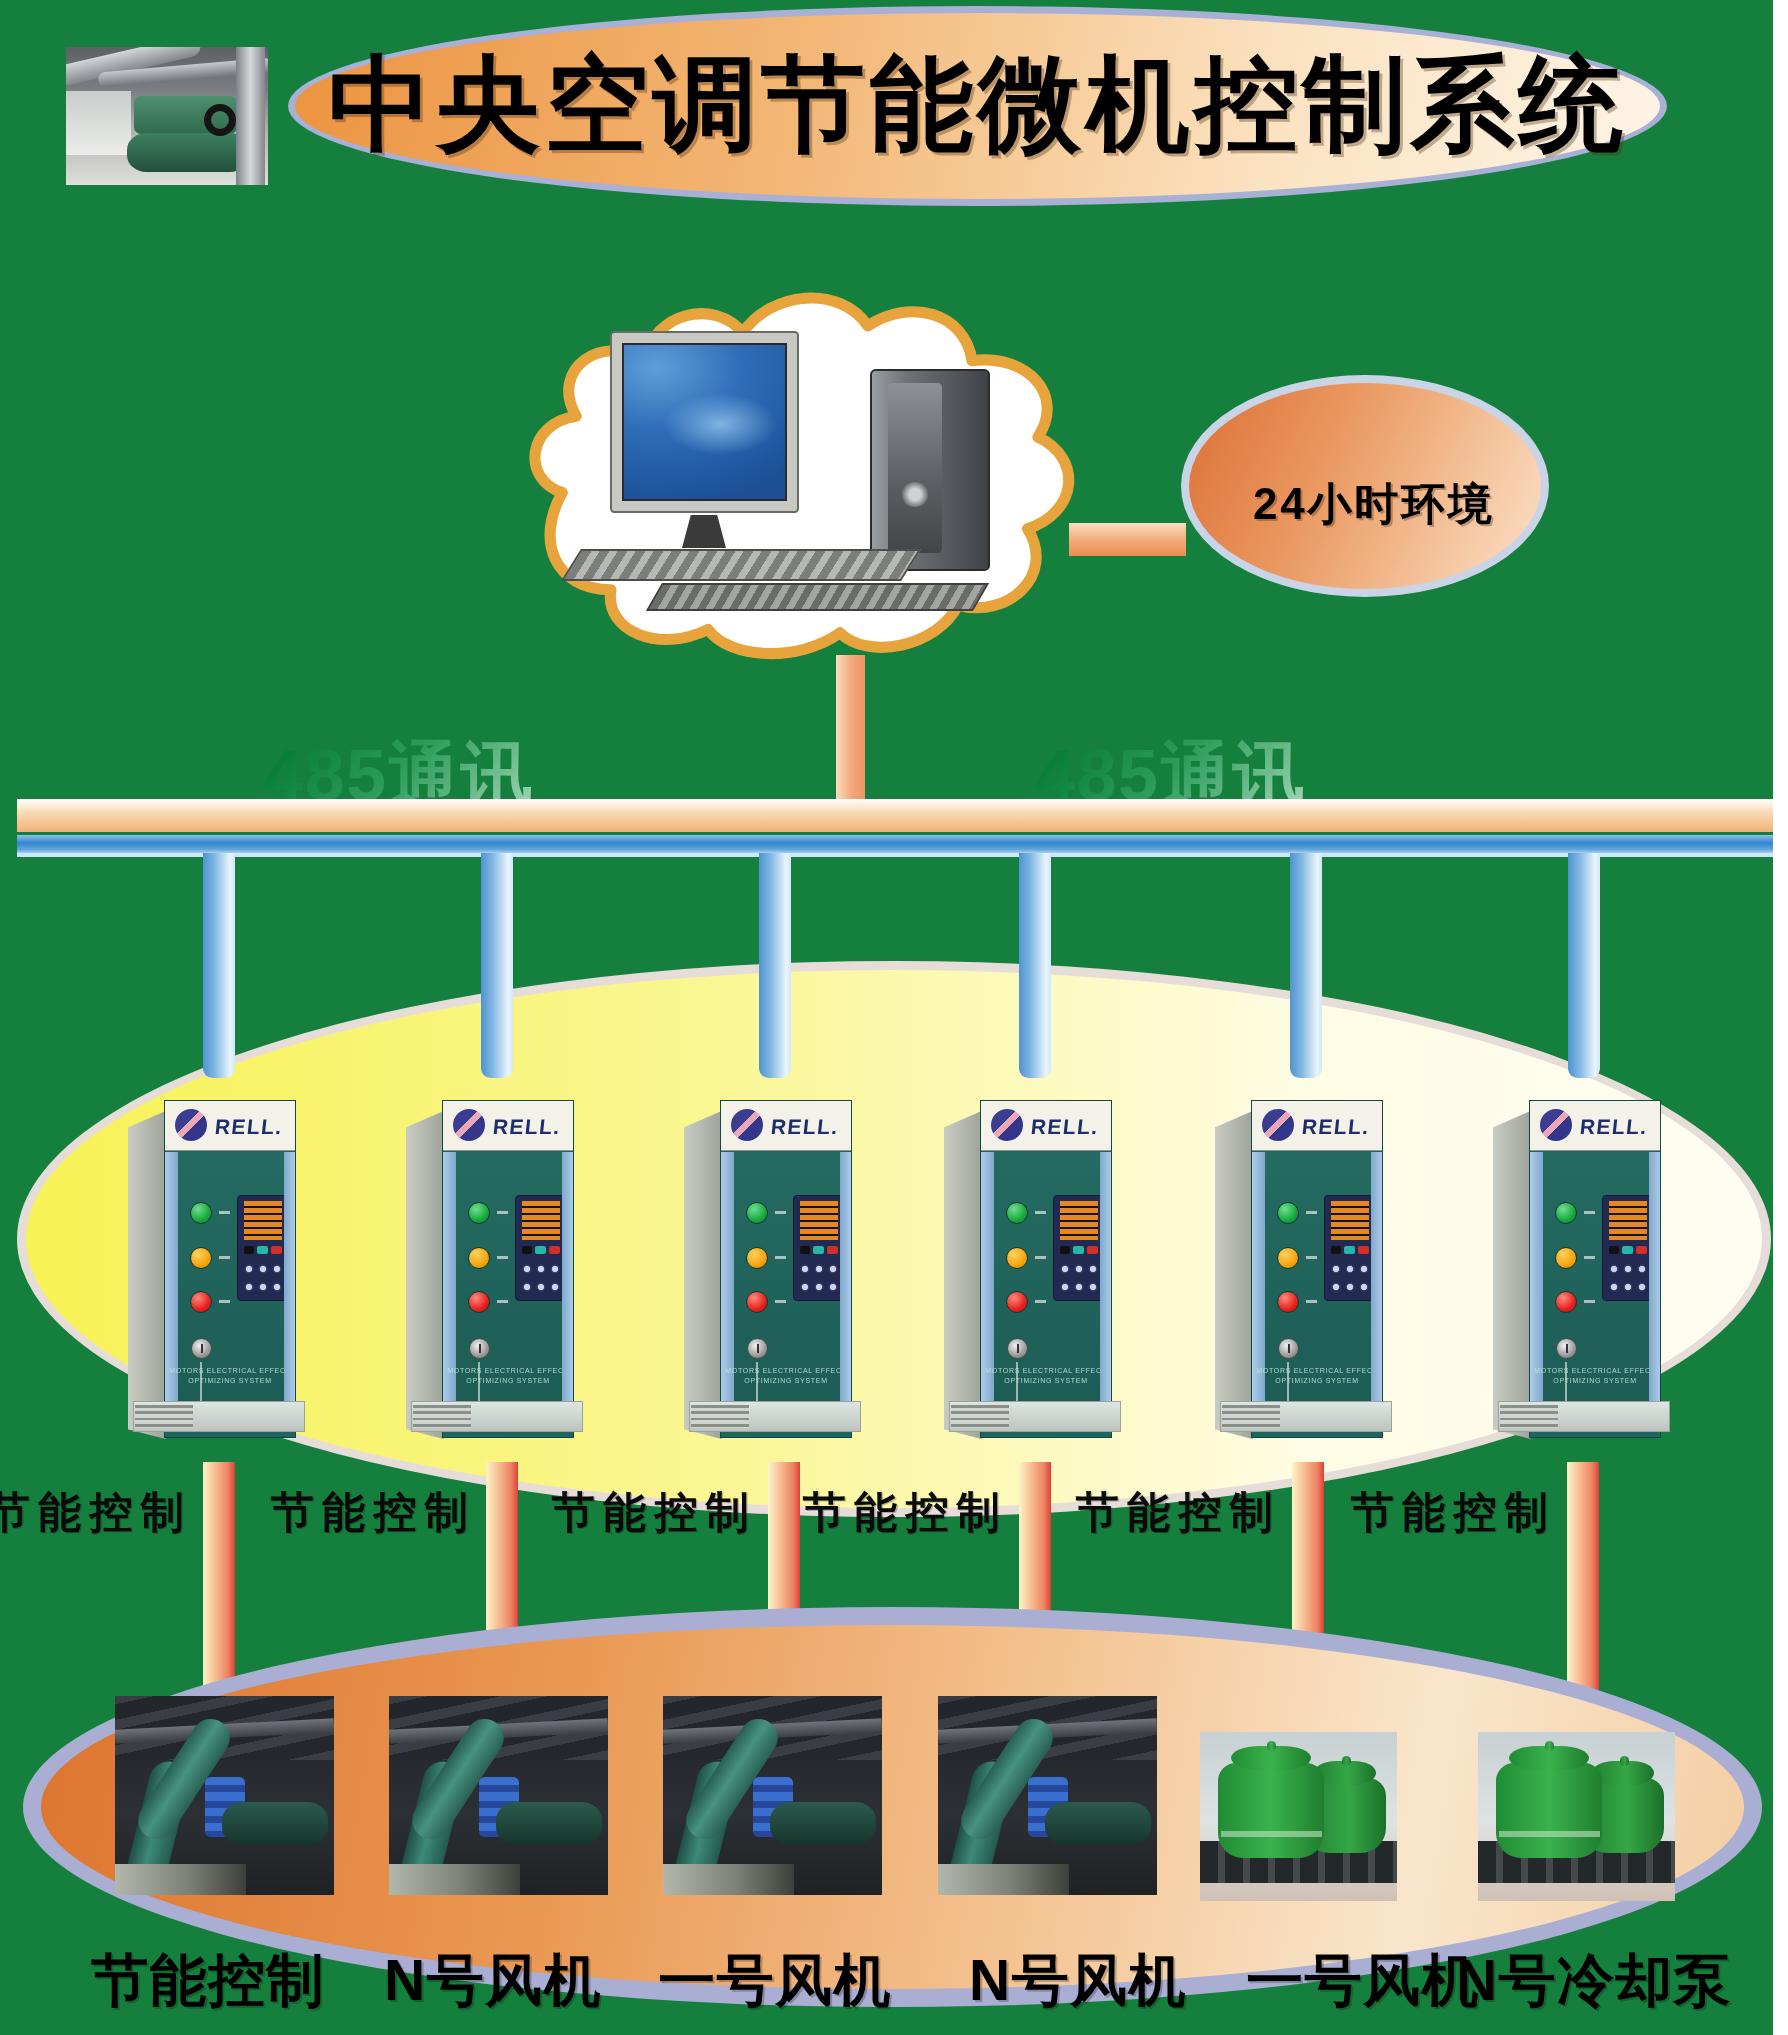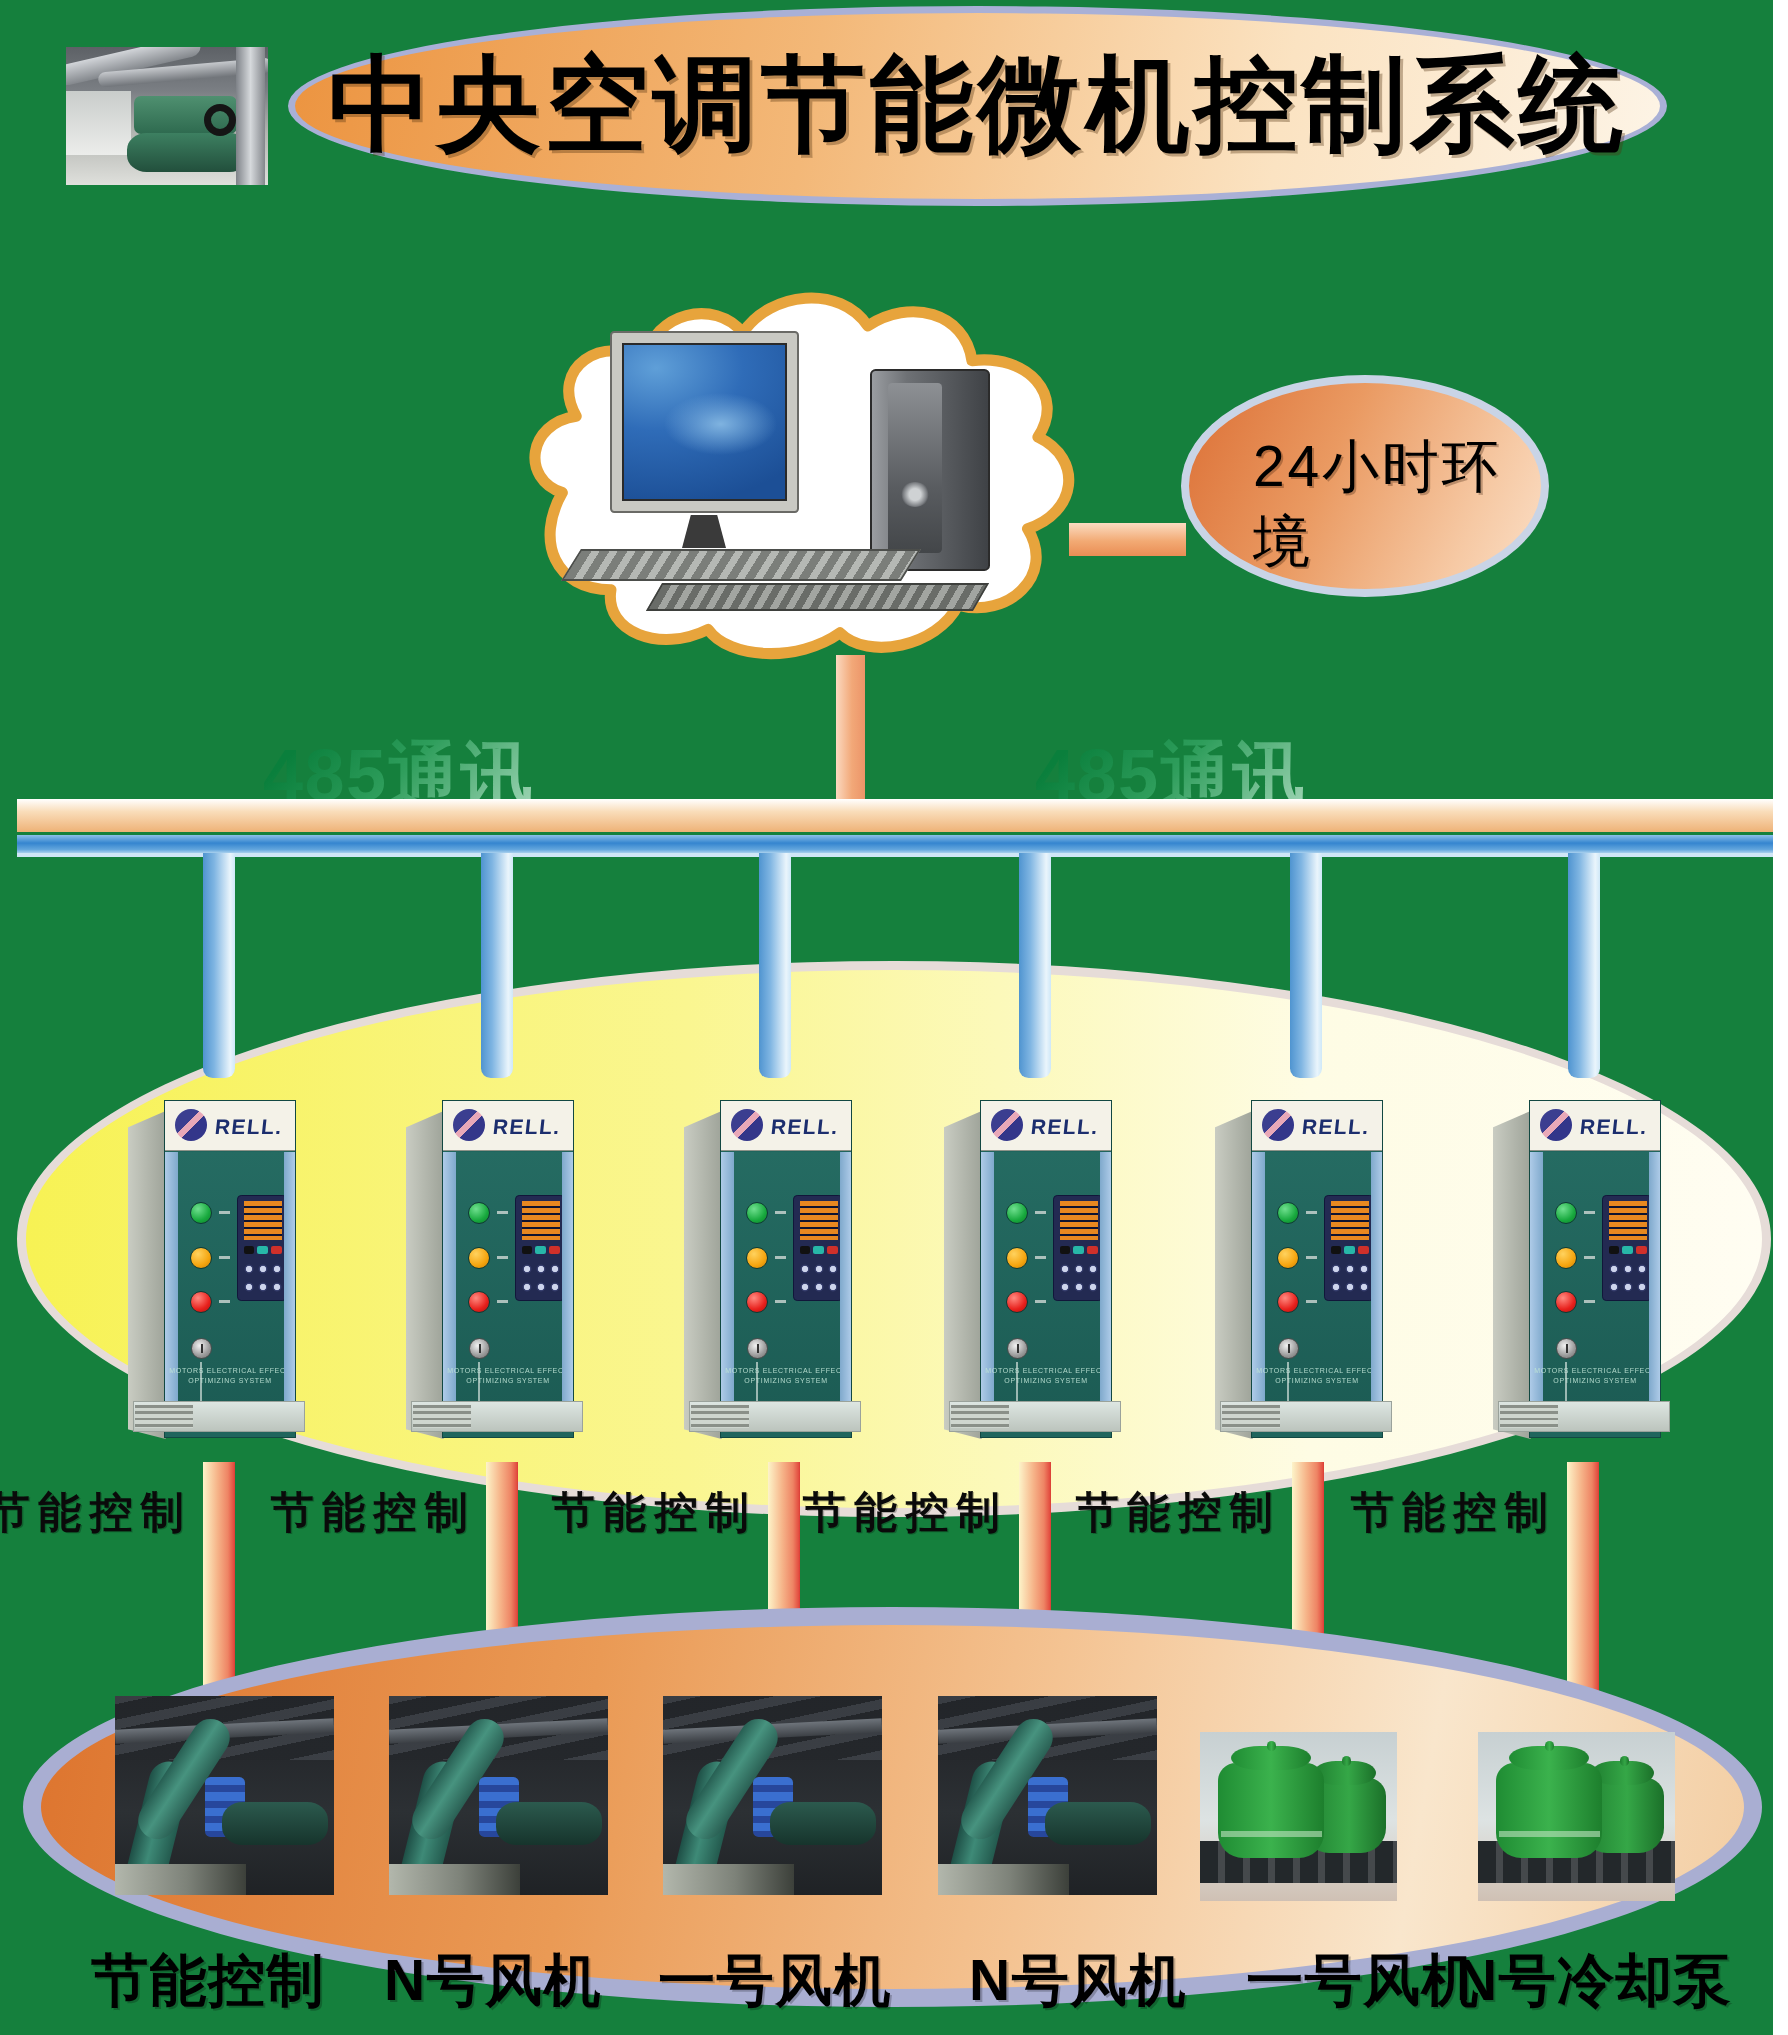--- a/index.html
+++ b/index.html
@@ -55,21 +55,21 @@
     background-image:repeating-linear-gradient(90deg,#7b7e7a 0 9.7px,#b5b8b4 9.7px 18px);}
   .keyboard2{position:absolute;left:175px;top:299px;width:327px;height:28px;background:#84878another;
     border:2.1px solid #3e403d;transform:skewX(-30deg);background:#888b87;
     background-image:repeating-linear-gradient(90deg,#696c68 0 8.3px,#a2a5a1 8.3px 16px);}
 
   
   .env-bubble{position:absolute;left:1181px;top:375px;width:368px;height:222px;border-radius:50%;
     border:8.3px solid #c9d4e6;
     background:linear-gradient(115deg,#dc7036 0%,#ea9a62 40%,#f6c9a4 78%,#fbe0c8 100%);
     display:flex;flex-direction:column;justify-content:center;padding-left:64px;}
-  .env-line{font-size:57px;font-weight:400;color:#000;line-height:1.32;letter-spacing:2.8px;
+  .env-line{font-size:44px;font-weight:700;color:#000;line-height:1.32;letter-spacing:2.8px;
     text-shadow:2.1px 2.1px 0 rgba(60,30,10,.3);margin-top:36px;}
 
   
   .conn-h{position:absolute;left:1069px;top:523px;width:117px;height:33px;
     background:linear-gradient(180deg,#fbdcc2 0%,#f2aa74 55%,#ea8d54 100%);}
   .conn-v{position:absolute;left:836px;top:655px;width:29px;height:147px;
     background:linear-gradient(90deg,#fbd9c0 0%,#f2a878 55%,#ec9468 100%);}
 
   
   .comm-label{position:absolute;top:728px;font-size:72px;font-weight:800;letter-spacing:1.4px;white-space:nowrap;

